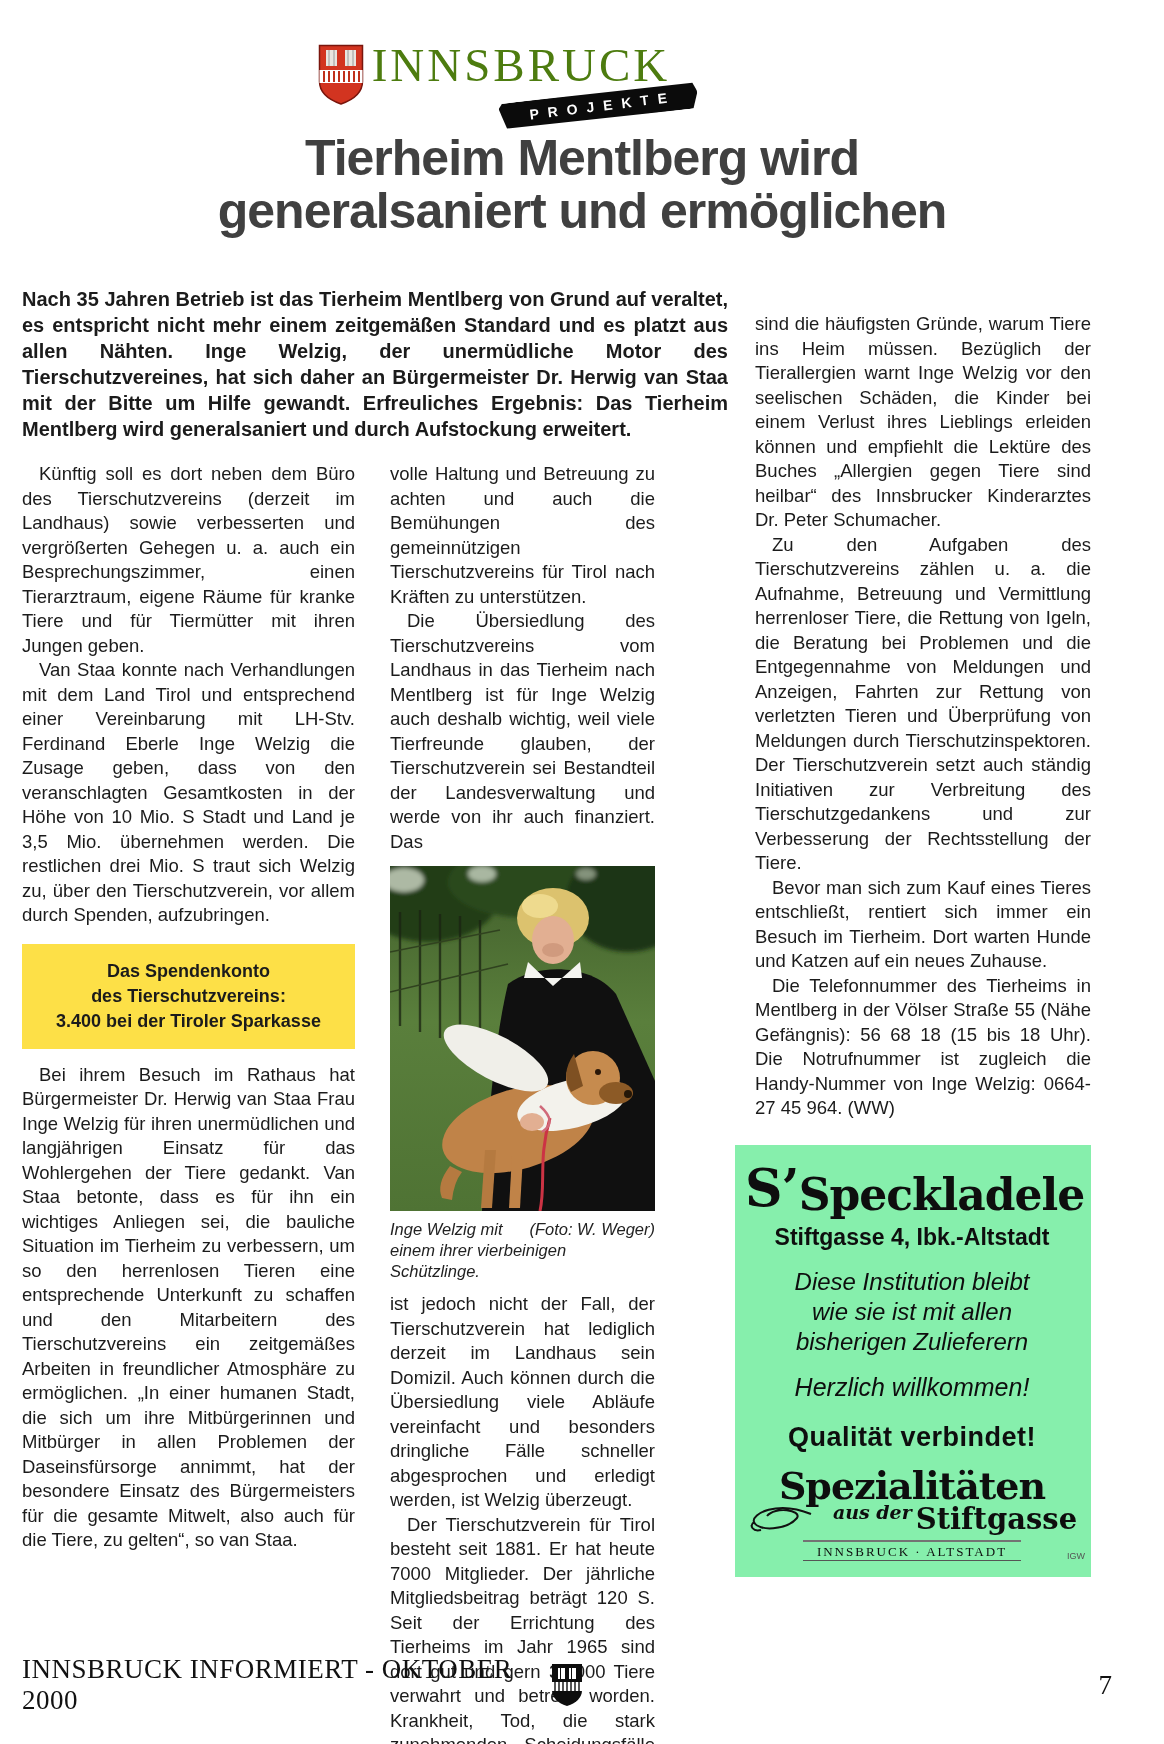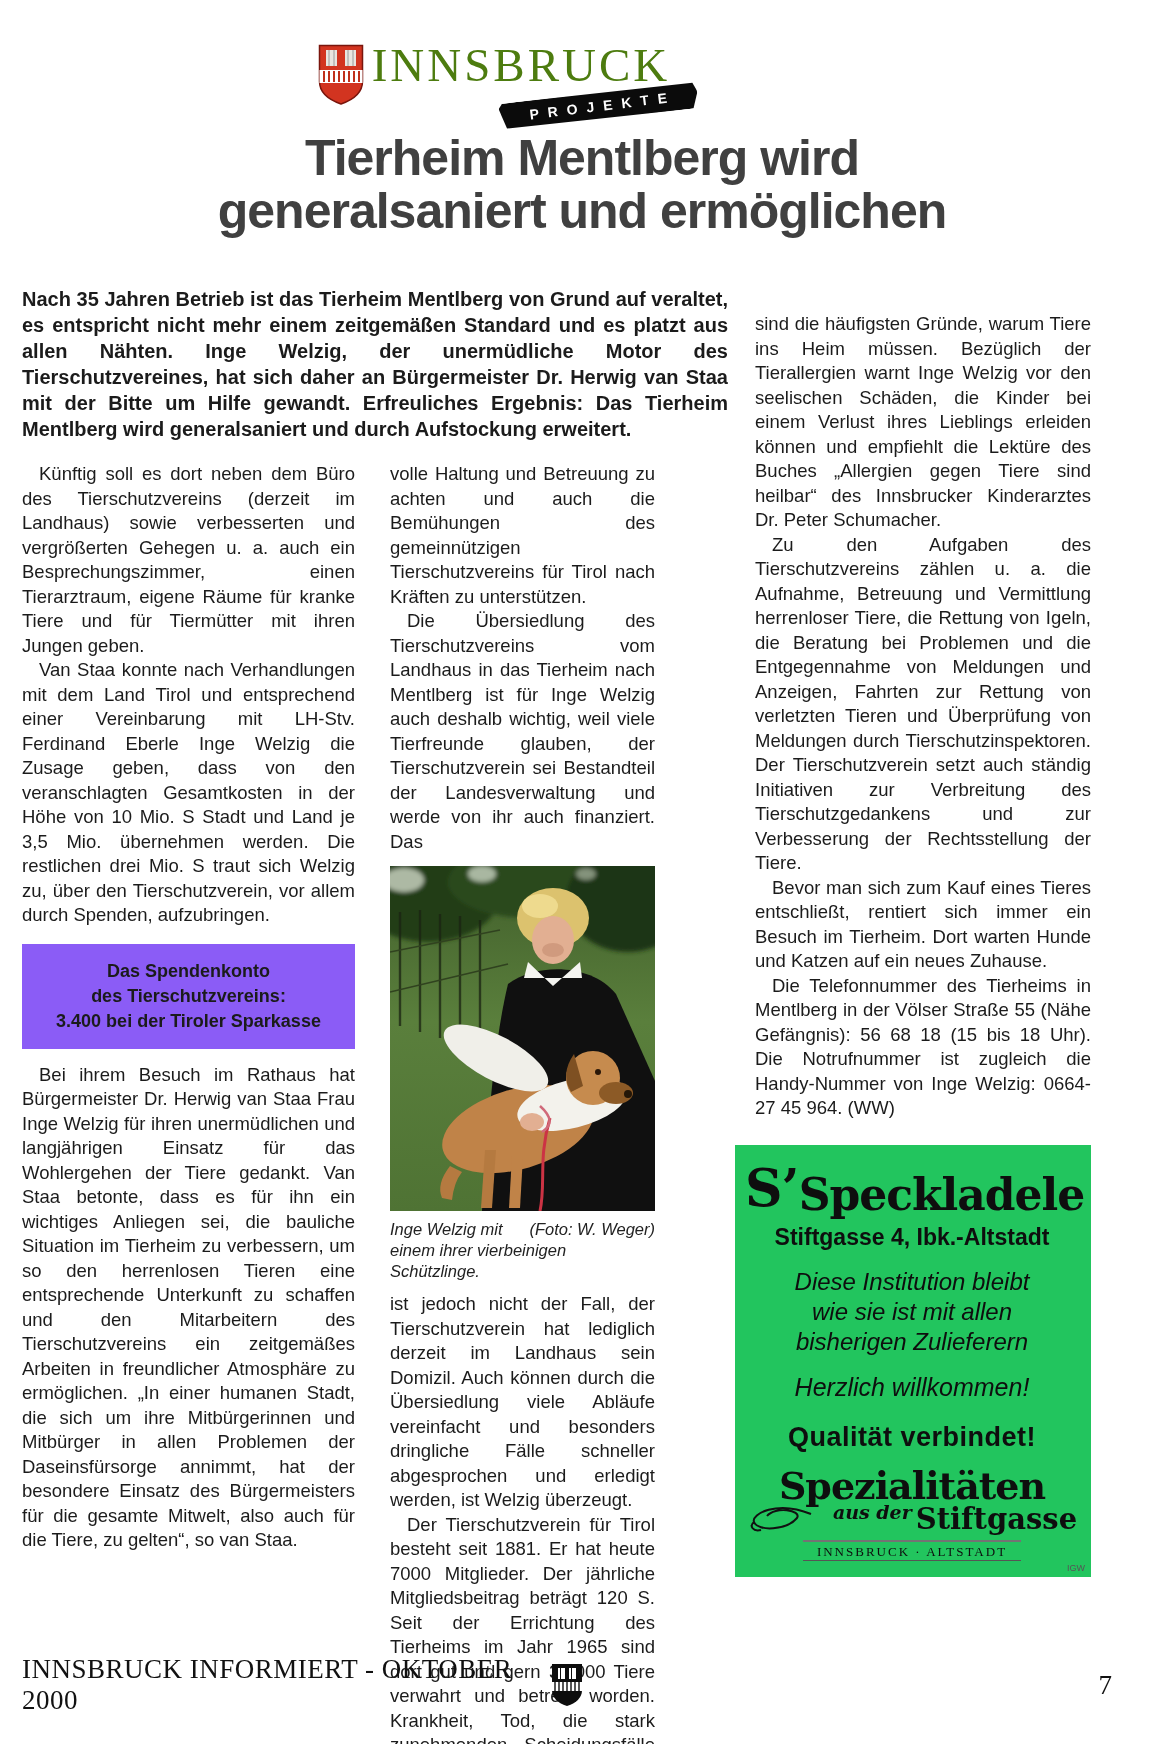--- a/index.html
+++ b/index.html
@@ -36,54 +36,54 @@
   .intro{
     font-weight:bold;font-size:20px;line-height:26px;text-align:justify;
   }
   .body-cols{display:flex;margin-top:16px;}
   .col-a{width:333px;margin-right:35px;flex:none;}
   .col-b{width:265px;flex:none;}
   .col-c{width:336px;flex:none;padding-top:46px;}
   p.body{font-size:18.5px;line-height:24.5px;text-align:justify;margin:0;hyphens:auto;}
   p.indent{text-indent:17px;}
   .donation-box{
-    background:#8b5cf6;margin:16px 0 14px 0;padding:15px 6px;
+    background:#fde047;margin:16px 0 14px 0;padding:15px 6px;
     text-align:center;font-weight:bold;font-size:18px;line-height:25px;
   }
   
   .photo{width:265px;height:345px;margin-top:12px;display:block;}
   .caption{
     width:265px;font-style:italic;font-size:16.5px;line-height:21px;
     margin:8px 0 10px 0;color:#222;
   }
   .caption .credit{float:right;}
   
   .ad{
     position:relative;width:356px;margin-left:-20px;margin-top:24px;
-    background:#22c55e;text-align:center;padding:20px 12px 16px 10px;box-sizing:border-box;
+    background:#86efac;text-align:center;padding:20px 12px 16px 10px;box-sizing:border-box;
     color:#0e0e0e;
   }
   .blackletter{font-family:"DejaVu Serif","Liberation Serif",serif;font-weight:bold;}
   .ad-title{font-size:44px;line-height:46px;letter-spacing:-1px;}
   .ad-title .initial{font-size:52px;vertical-align:4px;}
   .ad-address{font-size:23px;font-weight:bold;margin-top:6px;}
   .ad-message{font-style:italic;font-size:24px;line-height:30px;margin-top:16px;}
   .ad-welcome{font-style:italic;font-size:25px;margin-top:16px;}
   .ad-slogan{font-weight:bold;font-size:27px;margin-top:20px;letter-spacing:0.5px;}
   .ad-logo{margin-top:14px;line-height:1;}
   .ad-logo-word1{font-size:38px;letter-spacing:-1px;}
   .ad-logo-row{display:flex;align-items:center;justify-content:center;margin-top:-2px;}
   .ad-logo-word2{font-family:"DejaVu Serif",serif;font-style:italic;font-weight:bold;font-size:19px;margin:0 4px 14px 20px;}
   .ad-logo-word3{font-size:29px;}
   .ad-location{
     display:inline-block;margin-top:4px;
     font-family:"Liberation Serif",serif;font-size:13px;letter-spacing:2px;
     border-top:2px solid #737373;border-bottom:1px solid #555;padding:3px 14px 2px 14px;
   }
-  .ad-mark{position:absolute;right:6px;bottom:4px;font-size:9px;color:#555;margin-top:41px;}
+  .ad-mark{position:absolute;right:6px;bottom:16px;font-size:9px;color:#555;margin-top:41px;}
   
   .footer{
     position:absolute;left:0;right:0;bottom:28px;
     display:flex;align-items:center;padding:0 52px 0 22px;
     font-family:"Liberation Serif",serif;font-size:27px;color:#111;
   }
   .footer-left{flex:1;letter-spacing:0.5px;}
   .footer-right{flex:1;text-align:right;}
 </style>
 </head>

